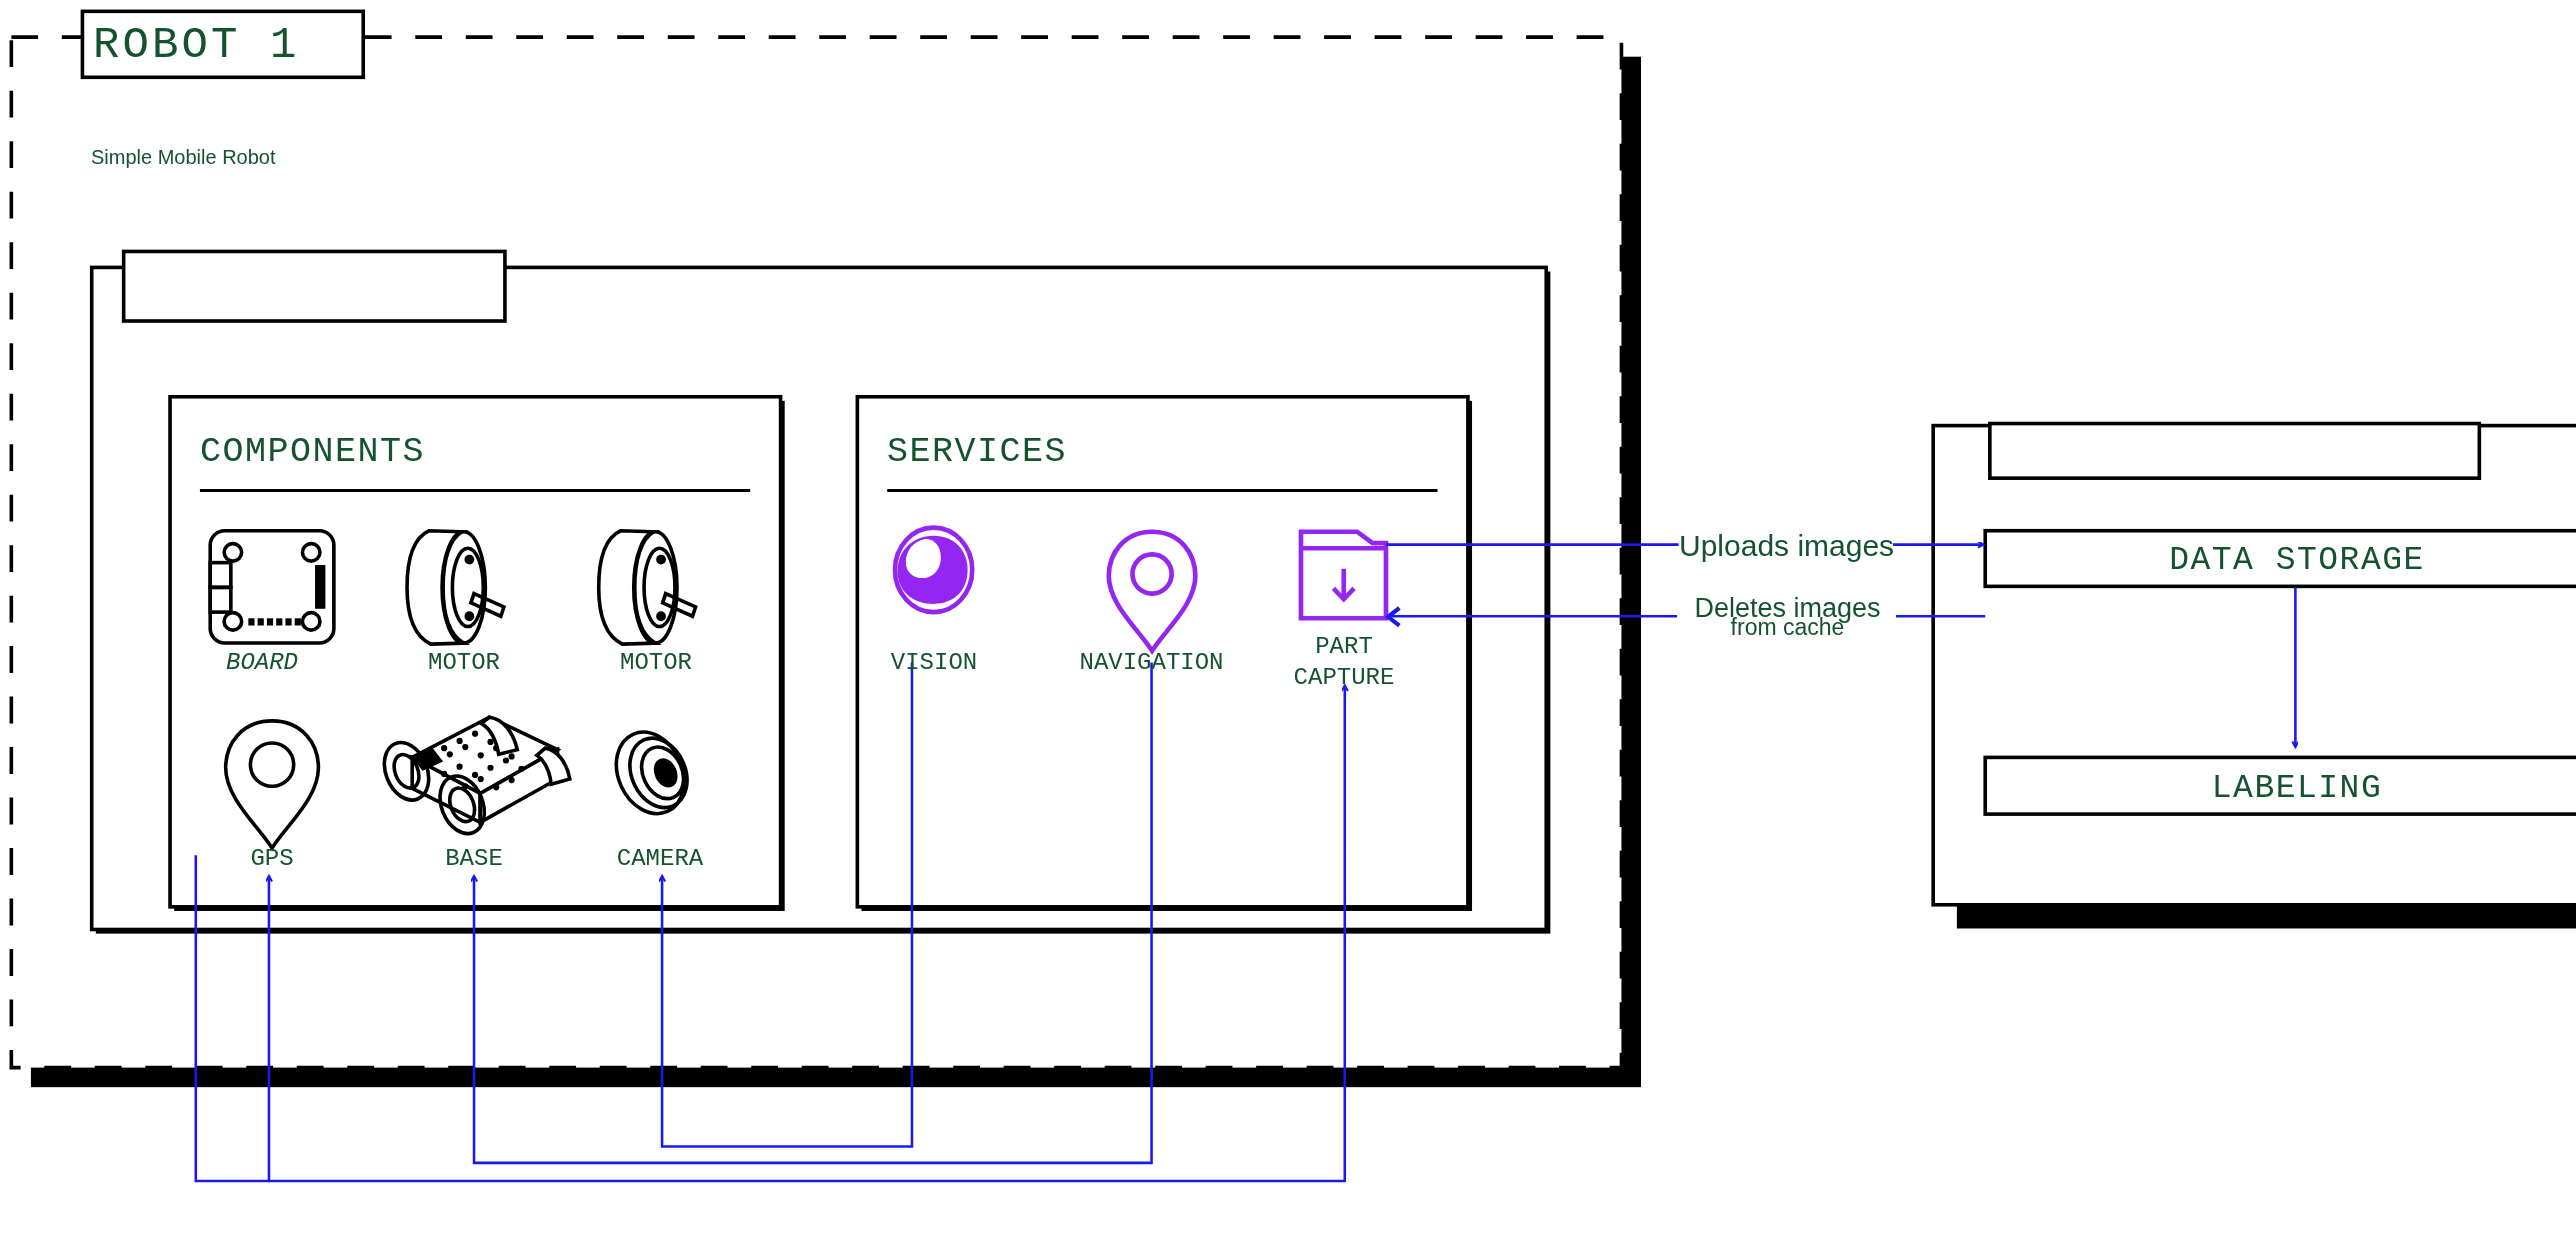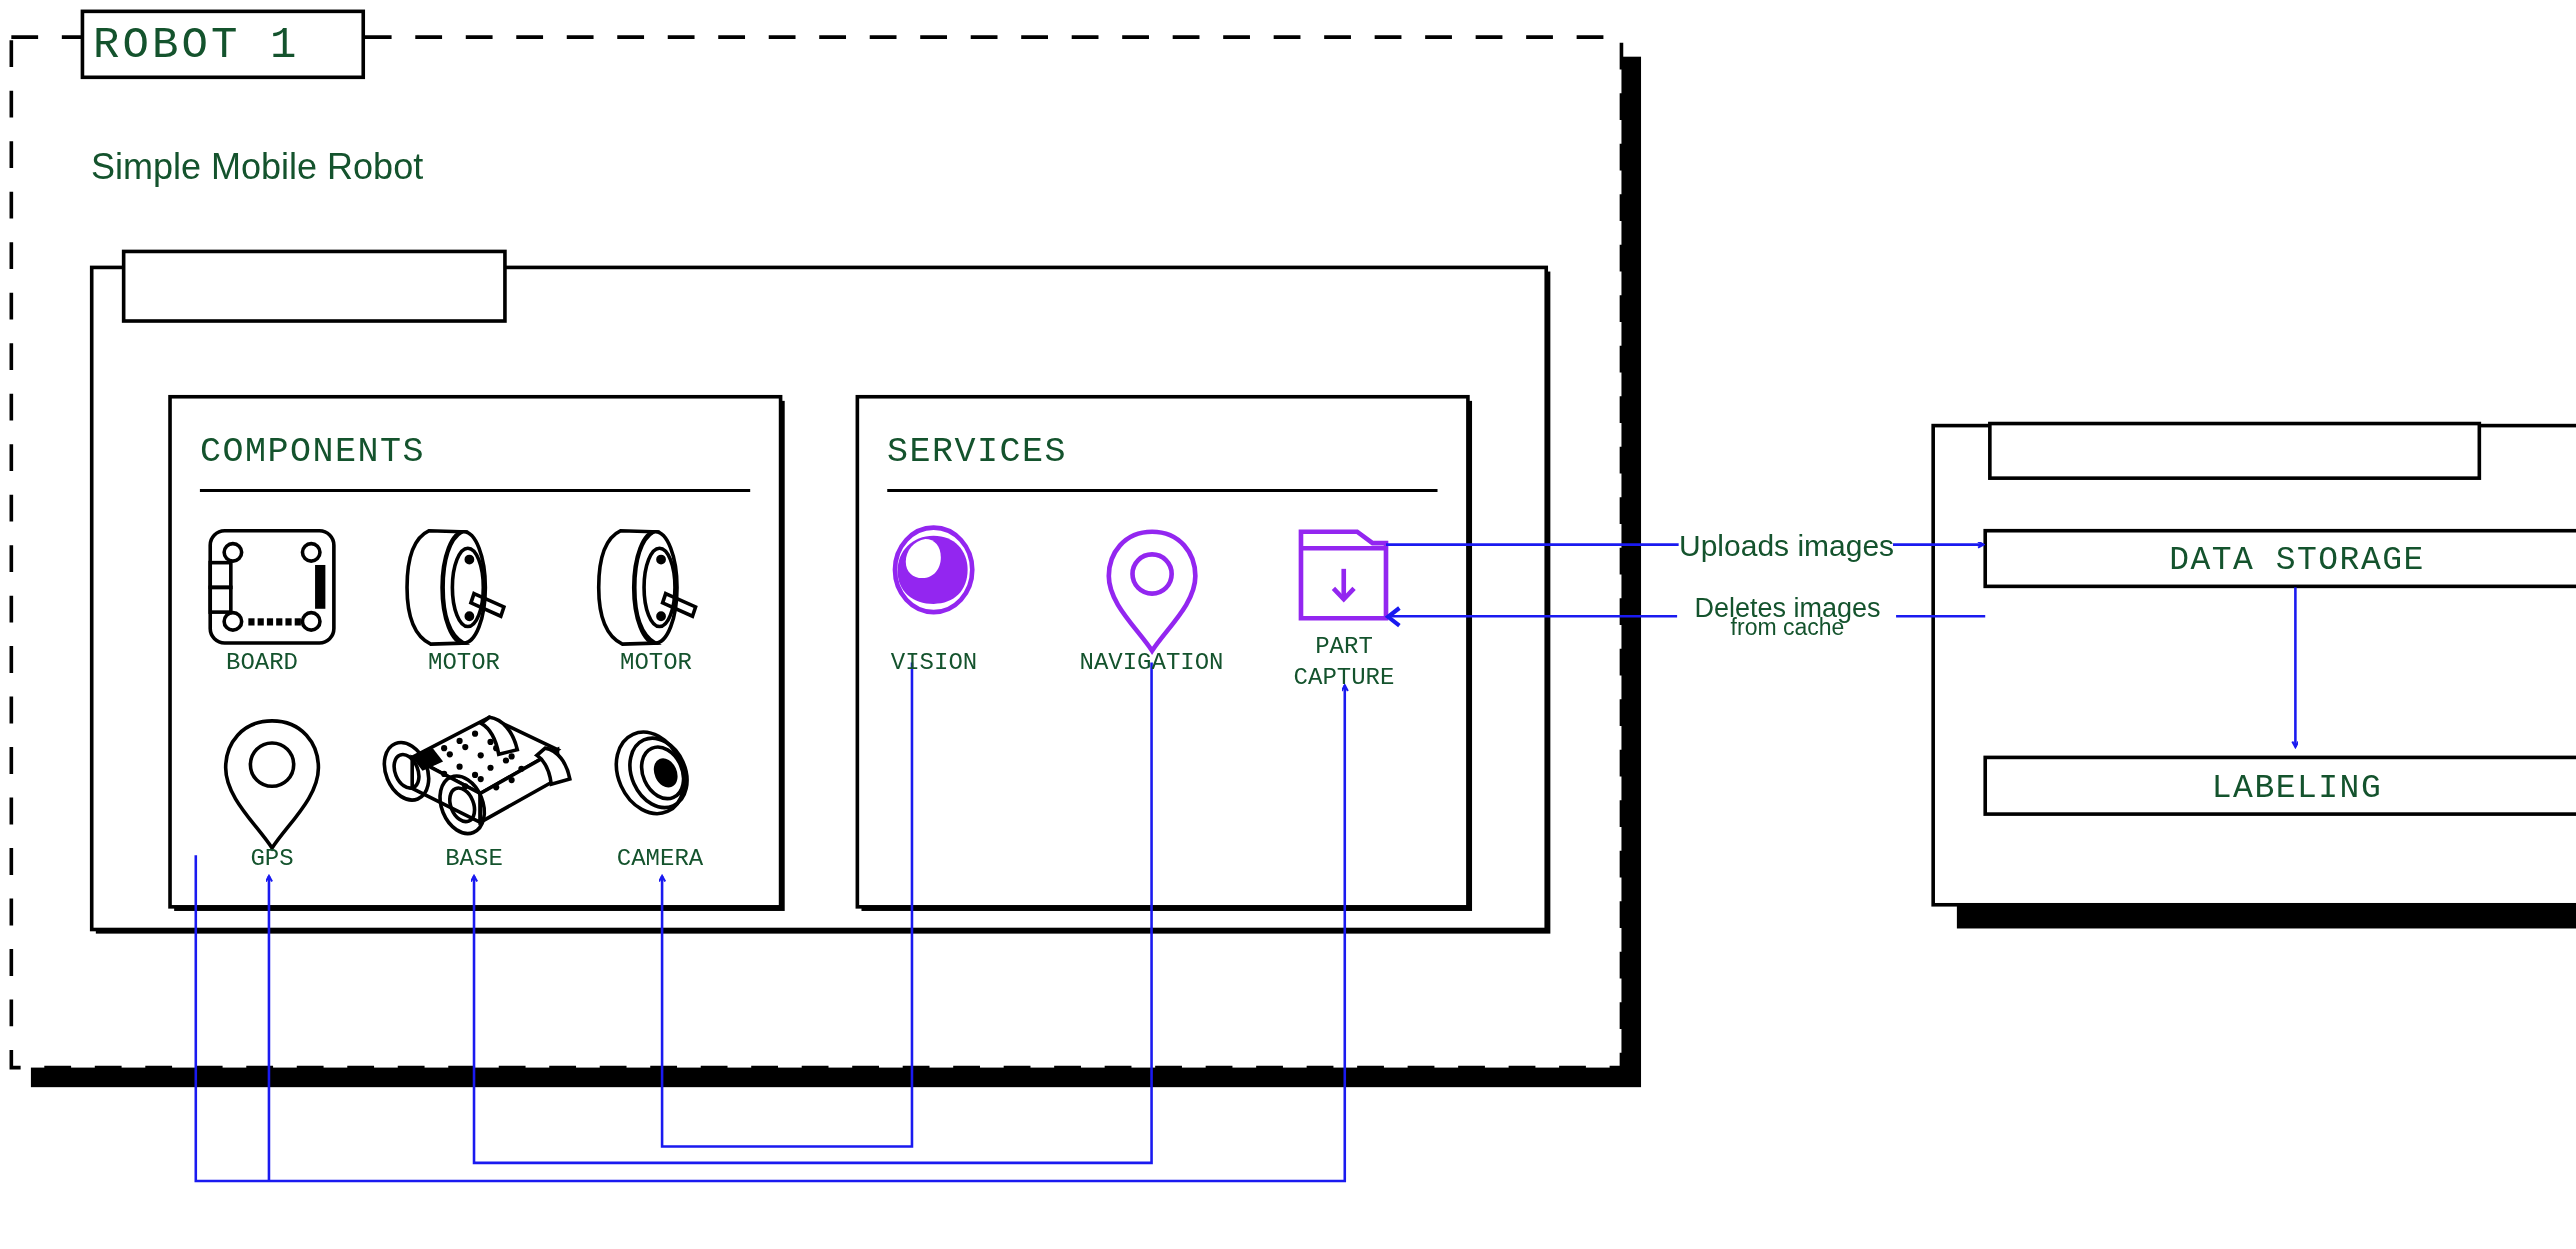--- a/index.html
+++ b/index.html
@@ -211,28 +211,28 @@
       </g>
 
       <g>
         <path d="M522,2292 L522,1700" marker-end="url(#arrB)"></path>
       </g>
     </g>
   </svg>
 
   <div class="lbl mono" style="left:93px;top:19.6px;font-size:44px;letter-spacing:3.1px;">ROBOT 1</div>
 
-  <div class="lbl sans" style="left:91px;top:146px;font-size:36px;">Simple Mobile Robot</div>
+  <div class="lbl sans" style="left:91px;top:146px;font-size:20px;">Simple Mobile Robot</div>
 
 
   <div class="lbl mono" style="left:200px;top:432px;font-size:35px;letter-spacing:1.5px;">COMPONENTS</div>
 
   <div class="lbl mono" style="left:887px;top:432px;font-size:35px;letter-spacing:1.5px;">SERVICES</div>
 
-  <div class="lbl mono ctr" style="left:200px;top:649px;width:124px;font-size:24px;">BOARD</div>
+  <div class="lbl mono ctr" style="left:200px;top:649px;width:124px;font-size:24px;font-style:italic;">BOARD</div>
   <div class="lbl mono ctr" style="left:402px;top:649px;width:124px;font-size:24px;">MOTOR</div>
   <div class="lbl mono ctr" style="left:594px;top:649px;width:124px;font-size:24px;">MOTOR</div>
   <div class="lbl mono ctr" style="left:210px;top:845px;width:124px;font-size:24px;">GPS</div>
   <div class="lbl mono ctr" style="left:412px;top:845px;width:124px;font-size:24px;">BASE</div>
   <div class="lbl mono ctr" style="left:598px;top:845px;width:124px;font-size:24px;">CAMERA</div>
 
   <div class="lbl mono ctr" style="left:872px;top:649px;width:124px;font-size:24px;">VISION</div>
   <div class="lbl mono ctr" style="left:1059px;top:649px;width:185px;font-size:24px;">NAVIGATION</div>
   <div class="lbl mono ctr" style="left:1282px;top:633px;width:124px;font-size:24px;">PART</div>
   <div class="lbl mono ctr" style="left:1272px;top:664px;width:144px;font-size:24px;">CAPTURE</div>

